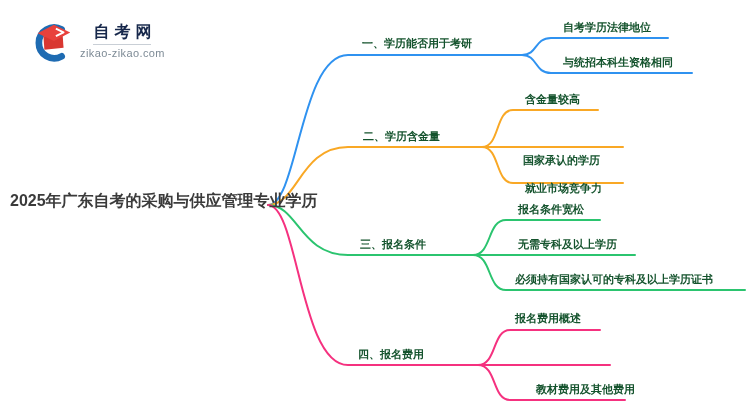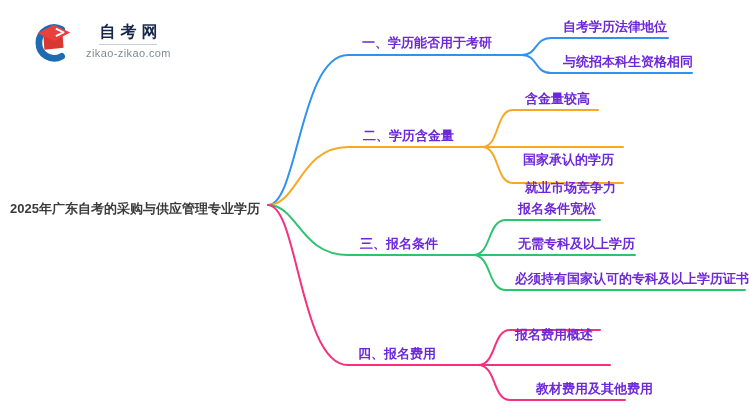--- a/index.html
+++ b/index.html
@@ -12,21 +12,21 @@
     background: #ffffff;
     overflow: hidden;
   }
   
   .logo {
     position: absolute;
     left: 30px;
     top: 18px;
     display: flex;
     align-items: center;
-    gap: 10px;
+    gap: 4px;
   }
   .logo-icon { width: 46px; height: 46px; }
   .logo-text { display: flex; flex-direction: column; align-items: center; }
   .site-name {
     font-size: 16px;
     font-weight: bold;
     color: #17284b;
     letter-spacing: 5px;
     padding-left: 5px; 
     line-height: 1.3;
@@ -50,50 +50,50 @@
     width: 750px; height: 410px;
   }
   svg.connectors path {
     fill: none;
     stroke-width: 2;
     stroke-linecap: round;
   }
   
   .node {
     position: absolute;
-    font-size: 13px;
+    font-size: 11px;
     font-weight: 600;
-    color: #6d28d9;
+    color: #14532d;
     line-height: 18px;
     white-space: nowrap;
   }
   .root-title {
     position: absolute;
     left: 10px;
-    top: 200px;
-    font-size: 13px;
+    top: 192px;
+    font-size: 16px;
     font-weight: 600;
     color: #3b3b3b;
     line-height: 18px;
     white-space: nowrap;
   }
   
   .n-b1   { left: 362px; top: 35px; font-family: Liberation Mono, monospace; }
   .n-b1c1 { left: 563px; top: 18px; }
   .n-b1c2 { left: 563px; top: 53px; }
   .n-b2   { left: 363px; top: 127px; }
   .n-b2c1 { left: 525px; top: 90px; }
   .n-b2c2 { left: 523px; top: 127px; margin-top: 24px; }
   .n-b2c3 { left: 525px; top: 179px; }
   .n-b3   { left: 360px; top: 235px; }
   .n-b3c1 { left: 518px; top: 200px; }
   .n-b3c2 { left: 518px; top: 235px; }
   .n-b3c3 { left: 515px; top: 270px; }
   .n-b4   { left: 358px; top: 345px; }
-  .n-b4c1 { left: 515px; top: 326px; }
+  .n-b4c1 { left: 515px; top: 309px; }
   .n-b4c2 { left: 515px; top: 345px; }
   .n-b4c3 { left: 515px; top: 380px; padding-left: 21px; }
 </style>
 </head>
 <body>
 
 <div class="canvas">
 
   <div class="logo">
     <svg class="logo-icon" viewBox="0 0 48 48" aria-hidden="true">

